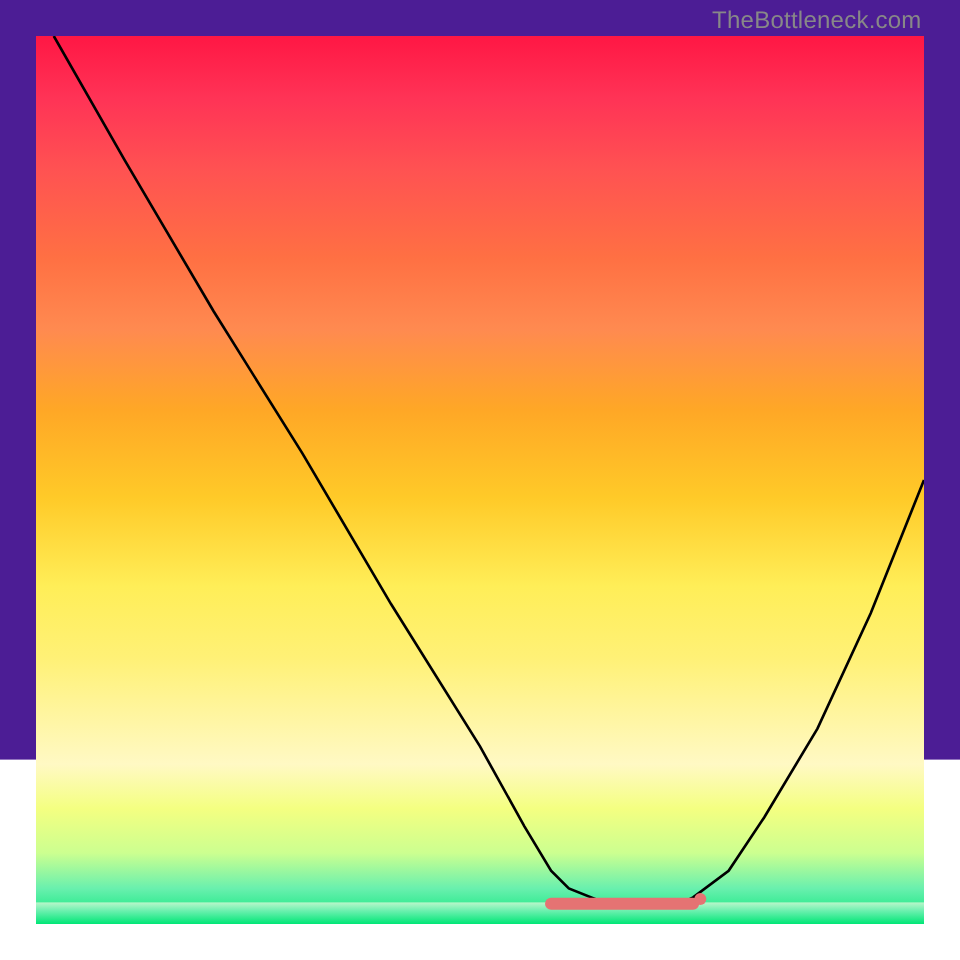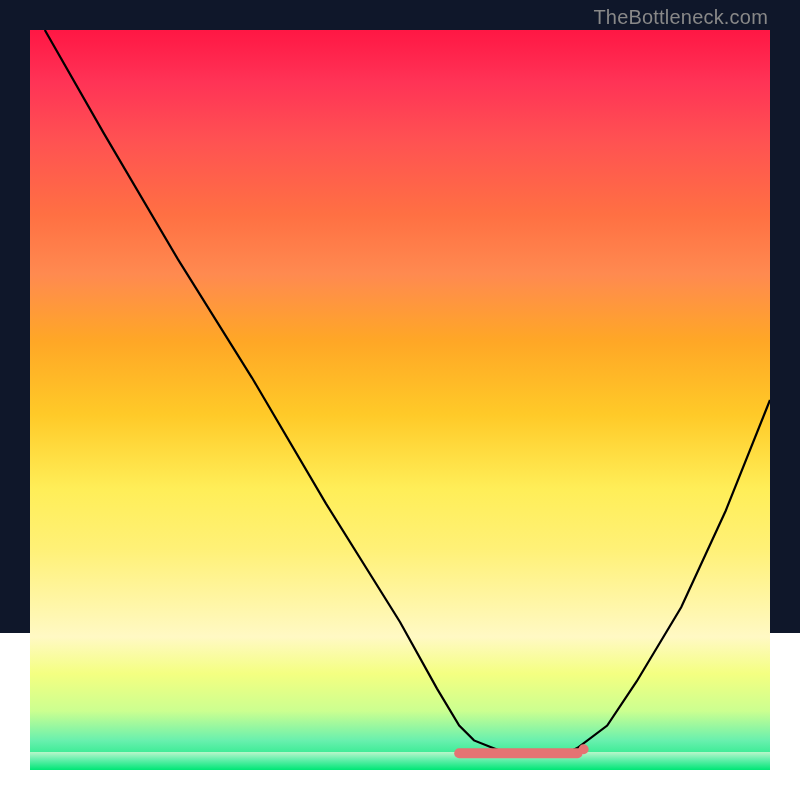--- a/index.html
+++ b/index.html
@@ -7,21 +7,21 @@
     padding: 0;
     width: 800px;
     height: 800px;
     overflow: hidden;
     font-family: Arial, sans-serif;
   }
   .chart-container {
     position: relative;
     width: 800px;
     height: 633px;
-    background: #0f172a;
+    background: #4c1d95;
   }
   .plot-area {
     position: absolute;
     left: 30px;
     top: 30px;
     width: 740px;
     height: 740px;
     background: linear-gradient(to bottom,
       #ff1744 0%,
       #ff3356 7%,

